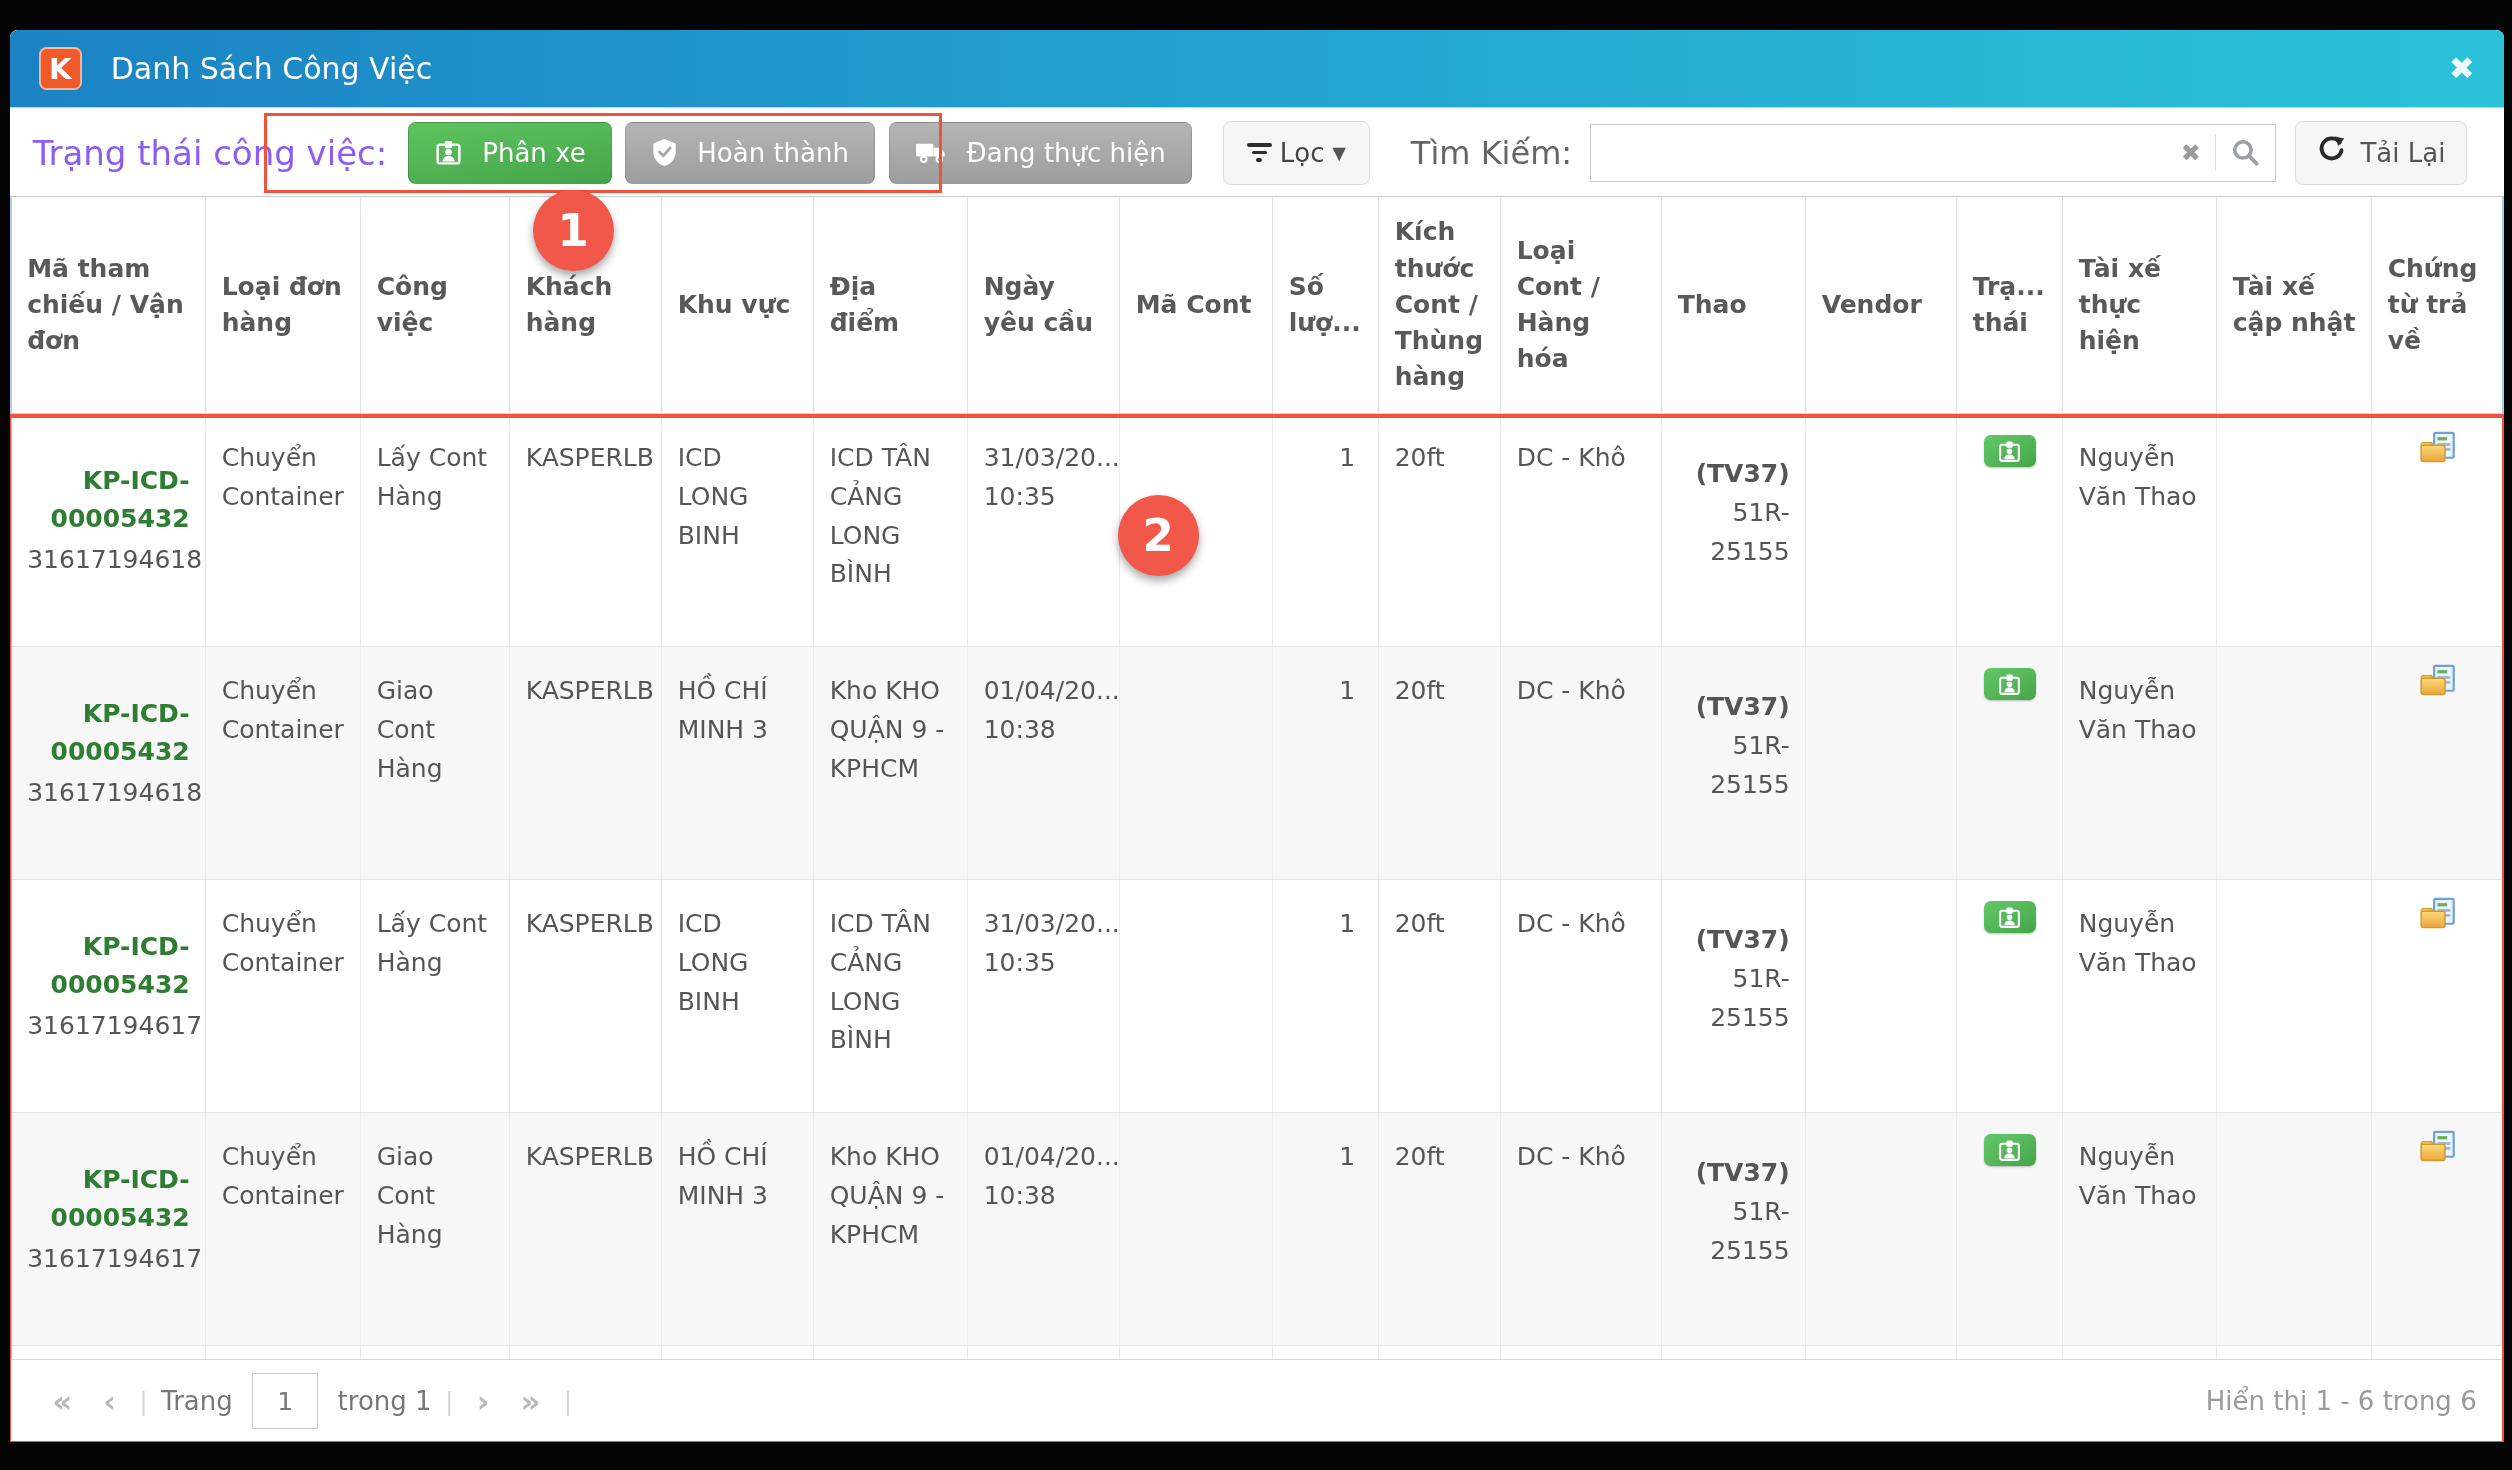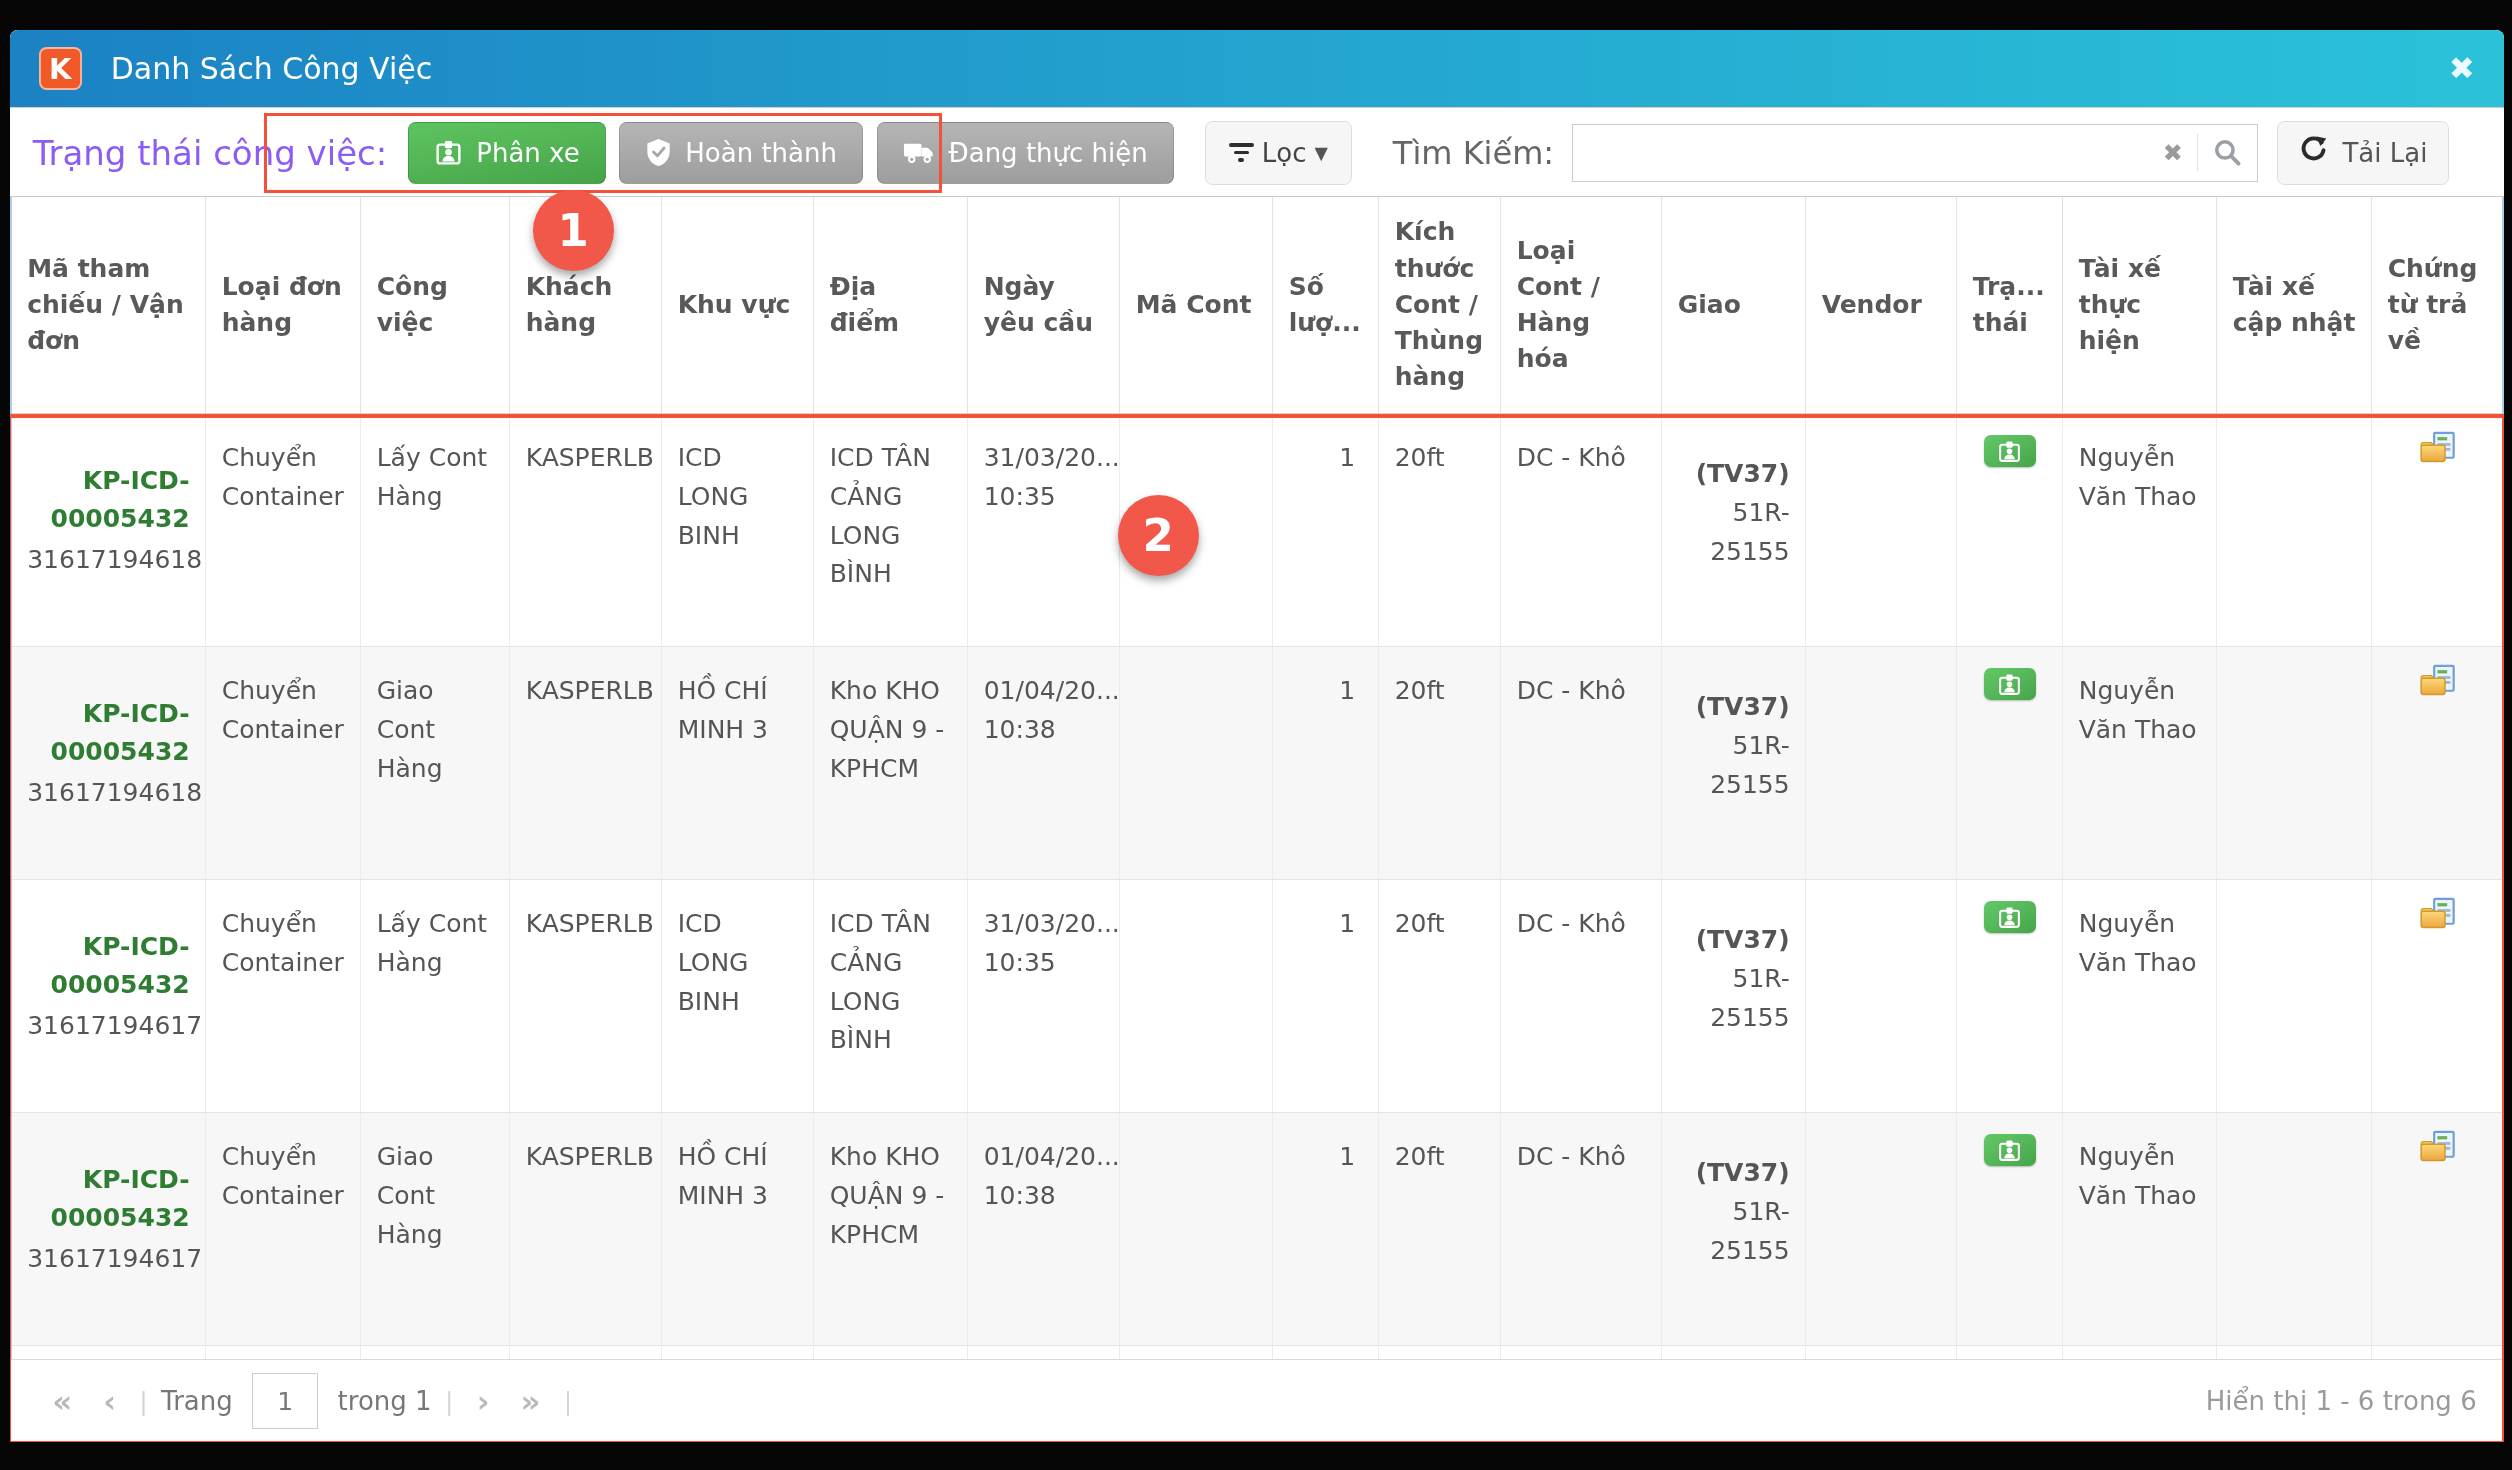--- a/index.html
+++ b/index.html
@@ -16,21 +16,21 @@
   .logo{width:43px;height:43px;border-radius:7.7px;background:#f05a28;color:#fff;font-weight:bold;
         font-size:29px;display:flex;align-items:center;justify-content:center;flex:0 0 auto;
         box-shadow:inset 0 0 0 1.9px rgba(255,255,255,.55);}
   .title{color:#fff;font-size:30px;margin-left:29px;white-space:nowrap;}
   .close{margin-left:auto;color:#ecfbff;font-size:31px;font-weight:bold;cursor:pointer;line-height:1;}
   
   .toolbar{height:89px;display:flex;align-items:center;padding:0 23px;background:#fff;
            border-top:1px solid #cfcfcf;position:relative;}
   .status-label{font-size:34px;color:#8b5cf6;white-space:nowrap;}
   .btn-group{display:flex;gap:13.6px;margin-left:21px;}
-  .sbtn{height:60px;border-radius:7.7px;display:flex;align-items:center;gap:13px;padding:0 25px;
+  .sbtn{height:60px;border-radius:7.7px;display:flex;align-items:center;gap:19px;padding:0 25px;
         font-size:26px;color:#fff;white-space:nowrap;cursor:pointer;border:1px solid rgba(0,0,0,.12);text-align:center;}
   .sbtn.green{background:linear-gradient(170deg,#5ec35f 0%,#54b657 45%,#44a348 100%);}
   .sbtn.gray{background:linear-gradient(180deg,#b5b5b5,#9d9d9d);}
   .sbtn svg{display:block;}
   .filter-btn{margin-left:31px;height:62px;background:#f6f6f6;border:1px solid #dcdcdc;border-radius:7.7px;
         display:flex;align-items:center;gap:8px;padding:0 23px;color:#444;font-size:26px;cursor:pointer;}
   .filter-icon{display:flex;flex-direction:column;align-items:center;gap:3.9px;}
   .filter-icon i{display:block;background:#2d2d2d;height:3.9px;border-radius:1.9px;}
   .filter-icon i:nth-child(1){width:25px;}
   .filter-icon i:nth-child(2){width:14.5px;}
@@ -201,21 +201,21 @@
             <th>Loại đơn hàng</th>
             <th>Công việc</th>
             <th>Khách hàng</th>
             <th>Khu vực</th>
             <th>Địa điểm</th>
             <th>Ngày yêu cầu</th>
             <th>Mã Cont</th>
             <th>Số lượ...</th>
             <th>Kích thước Cont / Thùng hàng</th>
             <th>Loại Cont / Hàng hóa</th>
-            <th>Giao</th>
+            <th>Thao</th>
             <th>Vendor</th>
             <th>Trạ... thái</th>
             <th>Tài xế thực hiện</th>
             <th>Tài xế cập nhật</th>
             <th>Chứng từ trả về</th>
           </tr>
         </thead>
       <tbody>
           <tr>
             <td class="c-ref">

